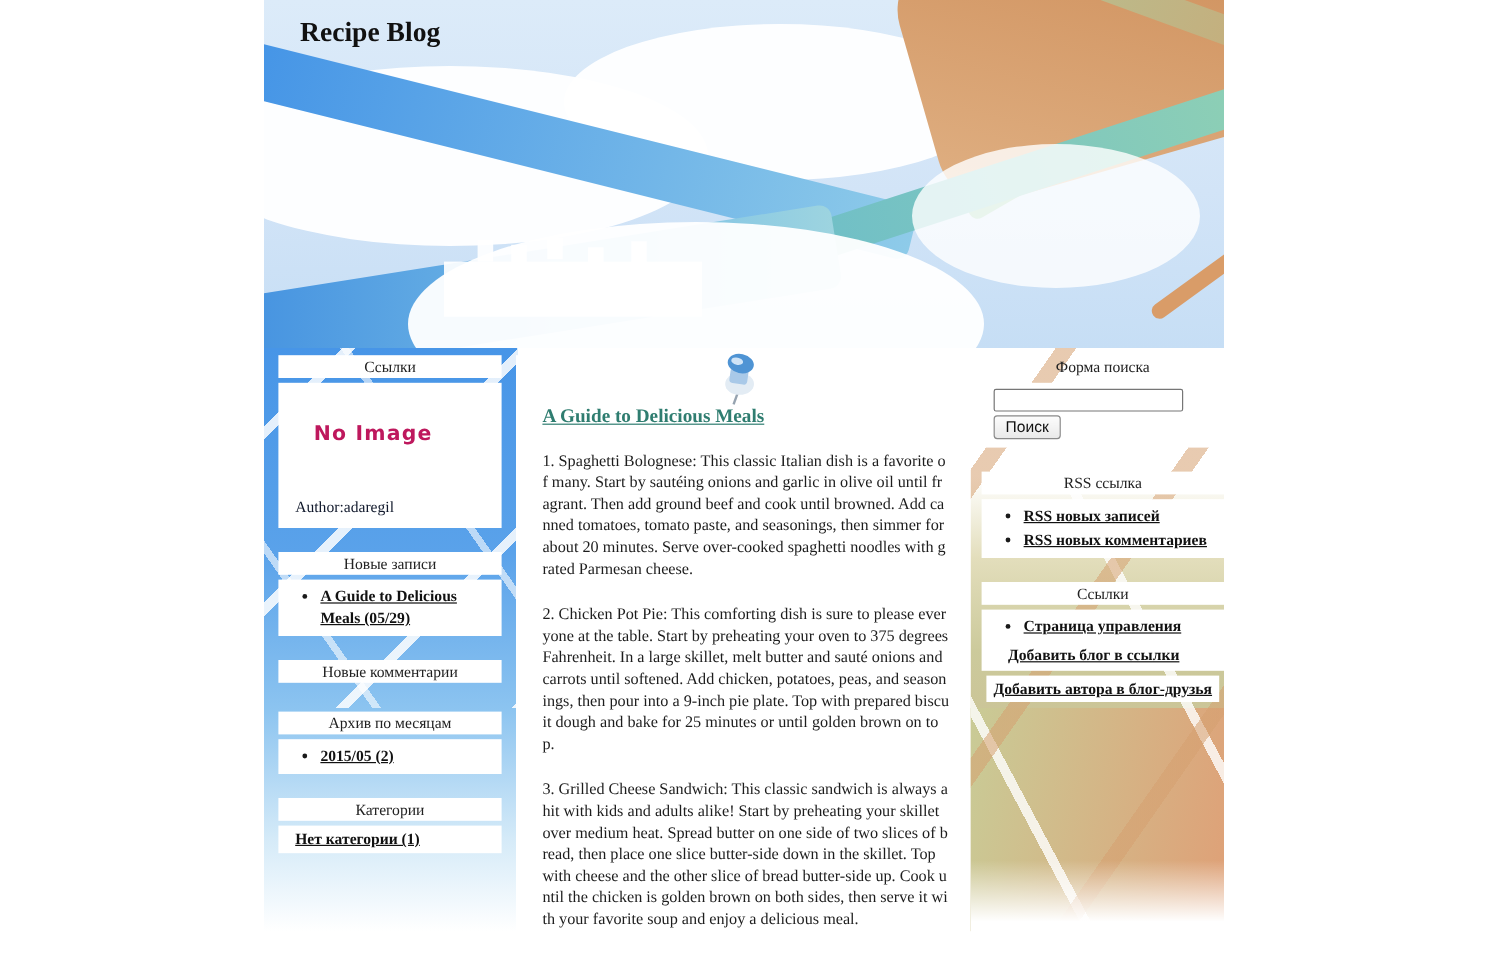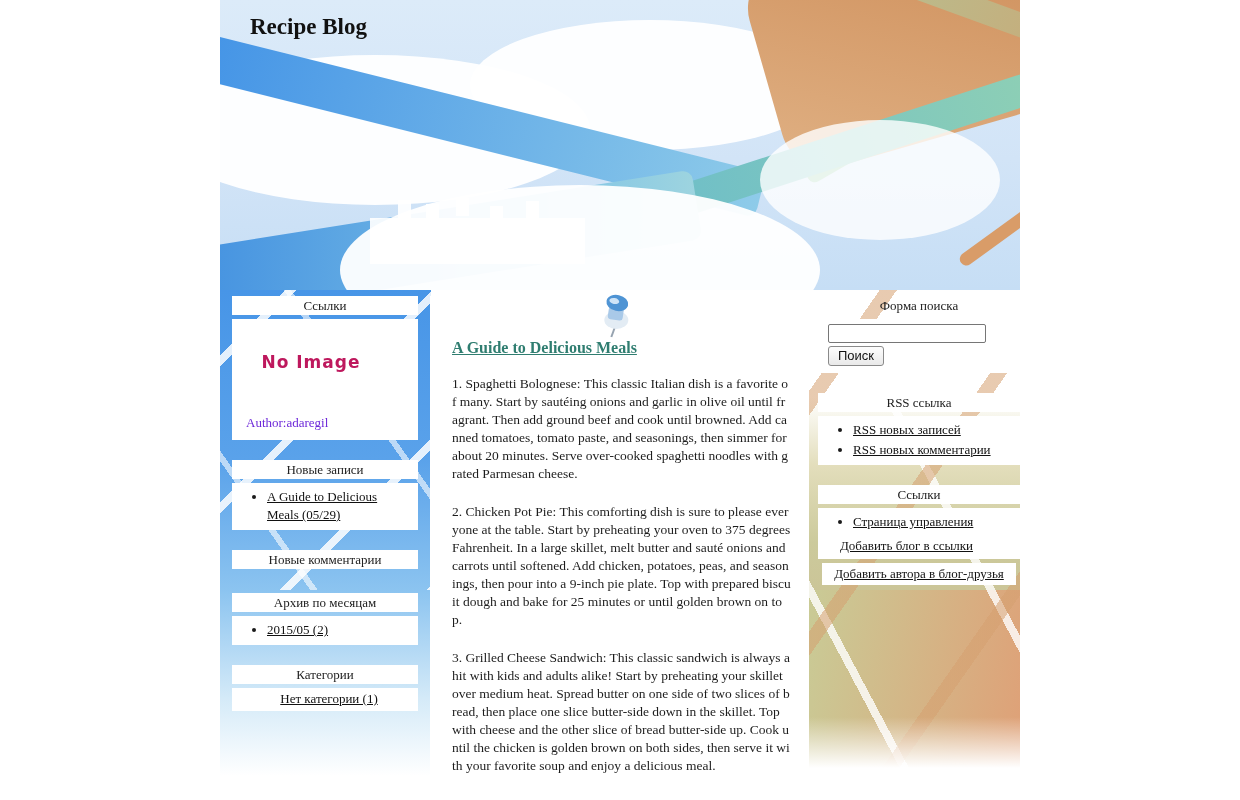--- a/index.html
+++ b/index.html
@@ -57,29 +57,29 @@
   .col-main{left:210px;width:363px;background:#fff;min-height:504px;padding:38px 3px 20px 22px;box-sizing:border-box;}
   .col-right{right:0px;left:auto;width:202px;}
 
   .box-heading{background:#fff;text-align:center;font-size:13px;line-height:19px;padding:0 4px;color:#222;}
   .box-heading + .box-heading{margin-top:24px;}
   .box{background:#fff;margin-top:4px;}
   .section-gap{margin-top:20px;}
 
   .box ul{margin:0;padding:4px 6px 5px 35px;list-style:disc;}
   .box li{padding:1px 0;line-height:18px;}
-  a{color:#111;text-decoration:underline;cursor:pointer;}
-  .plain-box{padding:2px 6px 3px 14px;line-height:18px;text-align:center;}
+  a{color:#111;text-decoration:underline;cursor:pointer;font-weight:bold;}
+  .plain-box{padding:2px 6px 3px 14px;line-height:18px;}
   .plain-link{display:block;padding:0 6px 4px 22px;line-height:18px;}
 
   
   .profile-box{padding:12px 14px 9px;}
   .no-image{width:130px;height:62px;display:flex;align-items:center;justify-content:center;
     color:#be185d;font-family:"DejaVu Sans",sans-serif;font-weight:bold;font-size:17px;letter-spacing:1px;background:#fff;}
-  .author{margin-top:22px;font-size:13px;color:#6d28d9;}
+  .author{margin-top:22px;font-size:13px;color:#0f172a;}
 
   
   .pushpin{position:absolute;top:-4px;left:50%;transform:translateX(-38%);}
   .entry-date{font-size:13px;color:#222;}
   .entry-title{margin:5px 0 14px;font-size:16px;}
   .entry-title a{color:#2f7d70;font-weight:bold;}
   .entry-body{width:339px;}
   .entry-body p{margin:20px 0 0;font-size:13.5px;line-height:18px;word-break:break-all;color:#1d1d1d;}
   .entry-body p:first-child{margin-top:18px;}
 
@@ -185,21 +185,21 @@
       <button class="search-button">Поиск</button>
     </div>
 
     <div class="box-heading section-gap">RSS ссылка</div>
     <div class="box">
       <ul>
         <li>
           <a>RSS новых записей</a>
         </li>
         <li>
-          <a>RSS новых комментарии</a>
+          <a>RSS новых комментариев</a>
         </li>
       </ul>
     </div>
 
     <div class="box-heading section-gap">Ссылки</div>
     <div class="box">
       <ul>
         <li>
           <a>Страница управления</a>
         </li>

